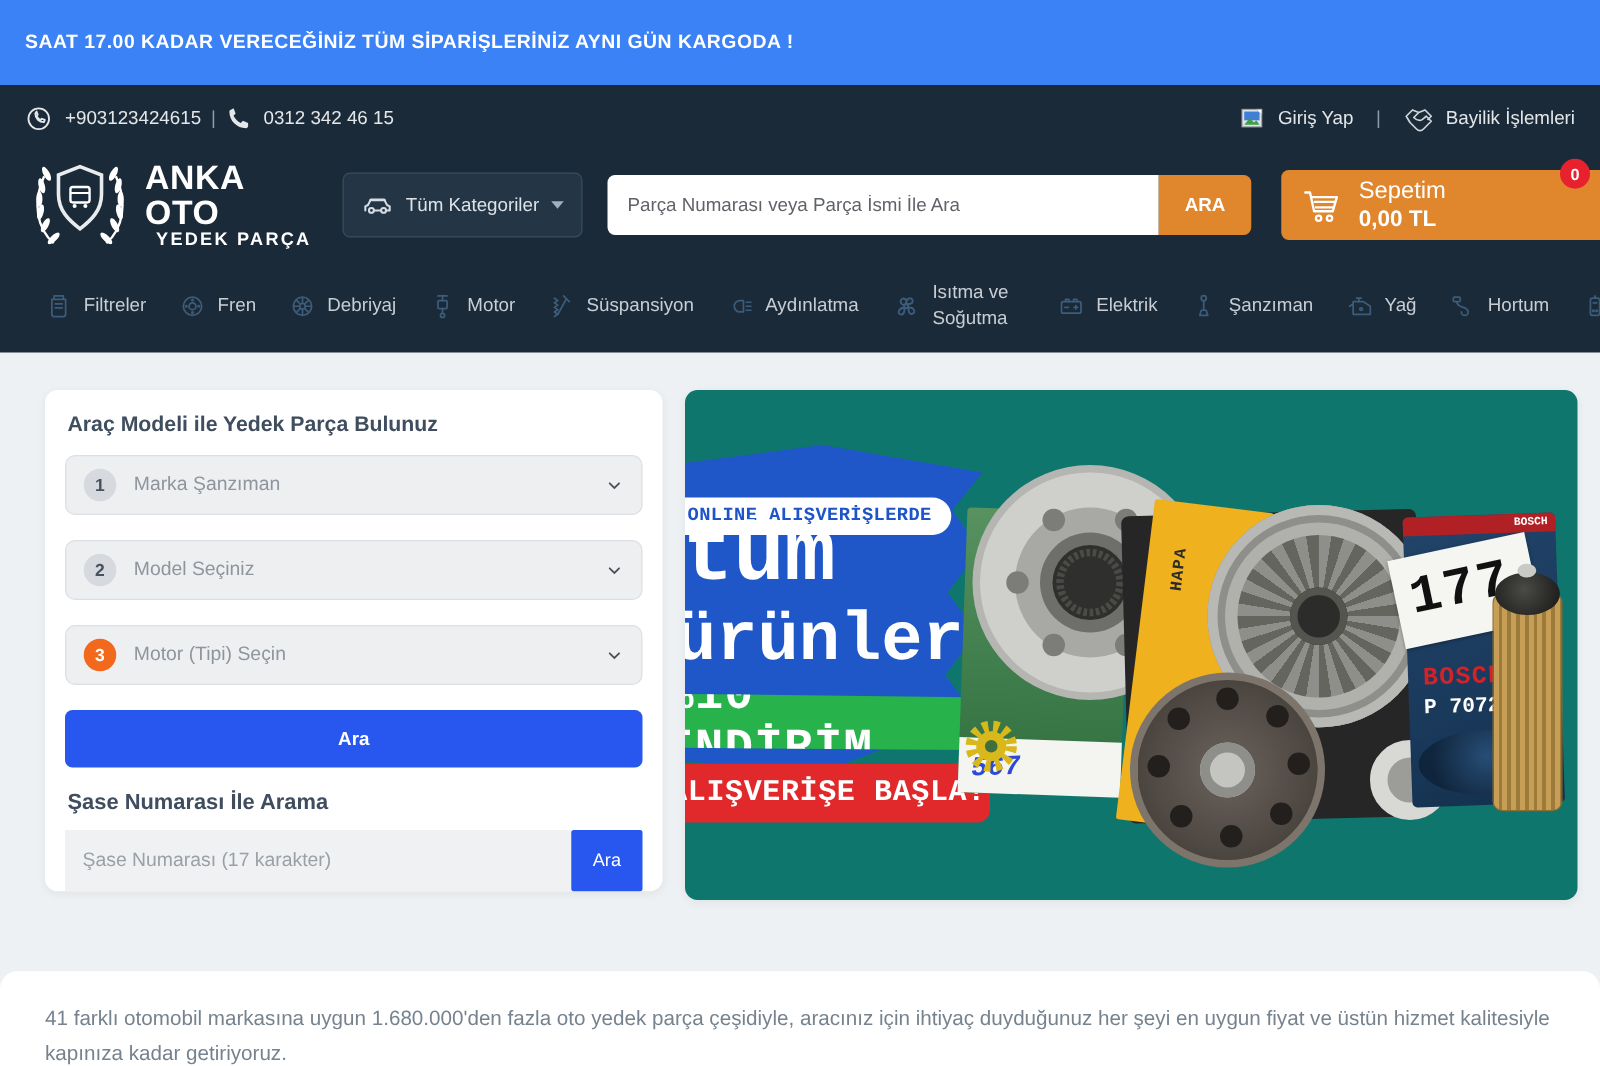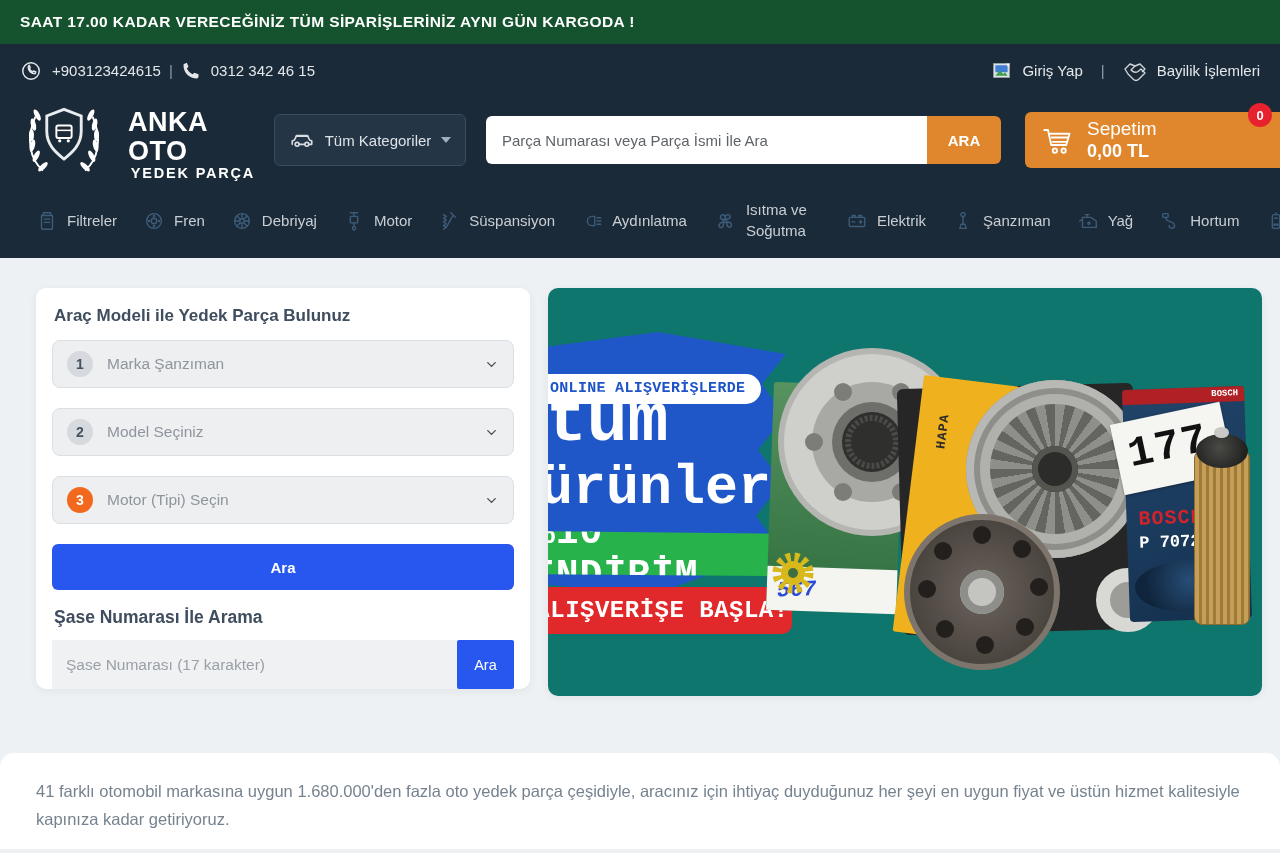--- a/index.html
+++ b/index.html
@@ -1,32 +1,32 @@
 <!DOCTYPE html>
 <html><head>
 <meta charset="utf-8">
 <style>
   *{box-sizing:border-box;}
   html,body{margin:0;padding:0;}
   body{width:1280px;height:853px;overflow:hidden;background:#eef1f3;font-family:"Liberation Sans",sans-serif;}
 
   
-  .topbar{height:44px;background:#14532d;color:#fff;display:flex;align-items:center;
+  .topbar{height:68px;background:#3b82f6;color:#fff;display:flex;align-items:center;
     padding:0 20px;font-size:15.5px;font-weight:600;letter-spacing:.4px;}
 
   
   .header{background:#1b2a38;}
   .contact-row{height:53px;display:flex;align-items:center;padding:0 20px;color:#e3e7ea;font-size:15px;}
   .cgroup{display:flex;align-items:center;gap:10px;}
   .crow-right{margin-left:auto;}
   .sep{color:#909ca7;margin:0 8px;font-size:15px;}
   .ic{display:inline-flex;align-items:center;justify-content:center;}
 
   .main-row{height:86px;display:flex;align-items:center;padding-left:20px;}
-  .logo{display:flex;align-items:flex-end;gap:20px;width:238px;cursor:pointer;}
+  .logo{display:flex;align-items:center;gap:8px;width:238px;cursor:pointer;}
   .logo-text .l1{font-size:27px;font-weight:800;color:#fff;letter-spacing:.5px;line-height:1.05;}
   .logo-text .l2{font-size:14.5px;font-weight:700;color:#fff;letter-spacing:1.8px;text-align:center;}
 
   .cat-btn{margin-left:16px;width:192px;height:52px;background:#243546;border:1px solid #3a4c5d;
     border-radius:6px;display:flex;align-items:center;justify-content:center;gap:10px;
     color:#dde2e7;font-size:15px;cursor:pointer;flex:none;}
   .caret{width:0;height:0;border-left:5px solid transparent;border-right:5px solid transparent;
     border-top:6px solid #9fb0bf;}
 
   .searchbar{margin-left:20px;display:flex;height:48px;flex:none;}

